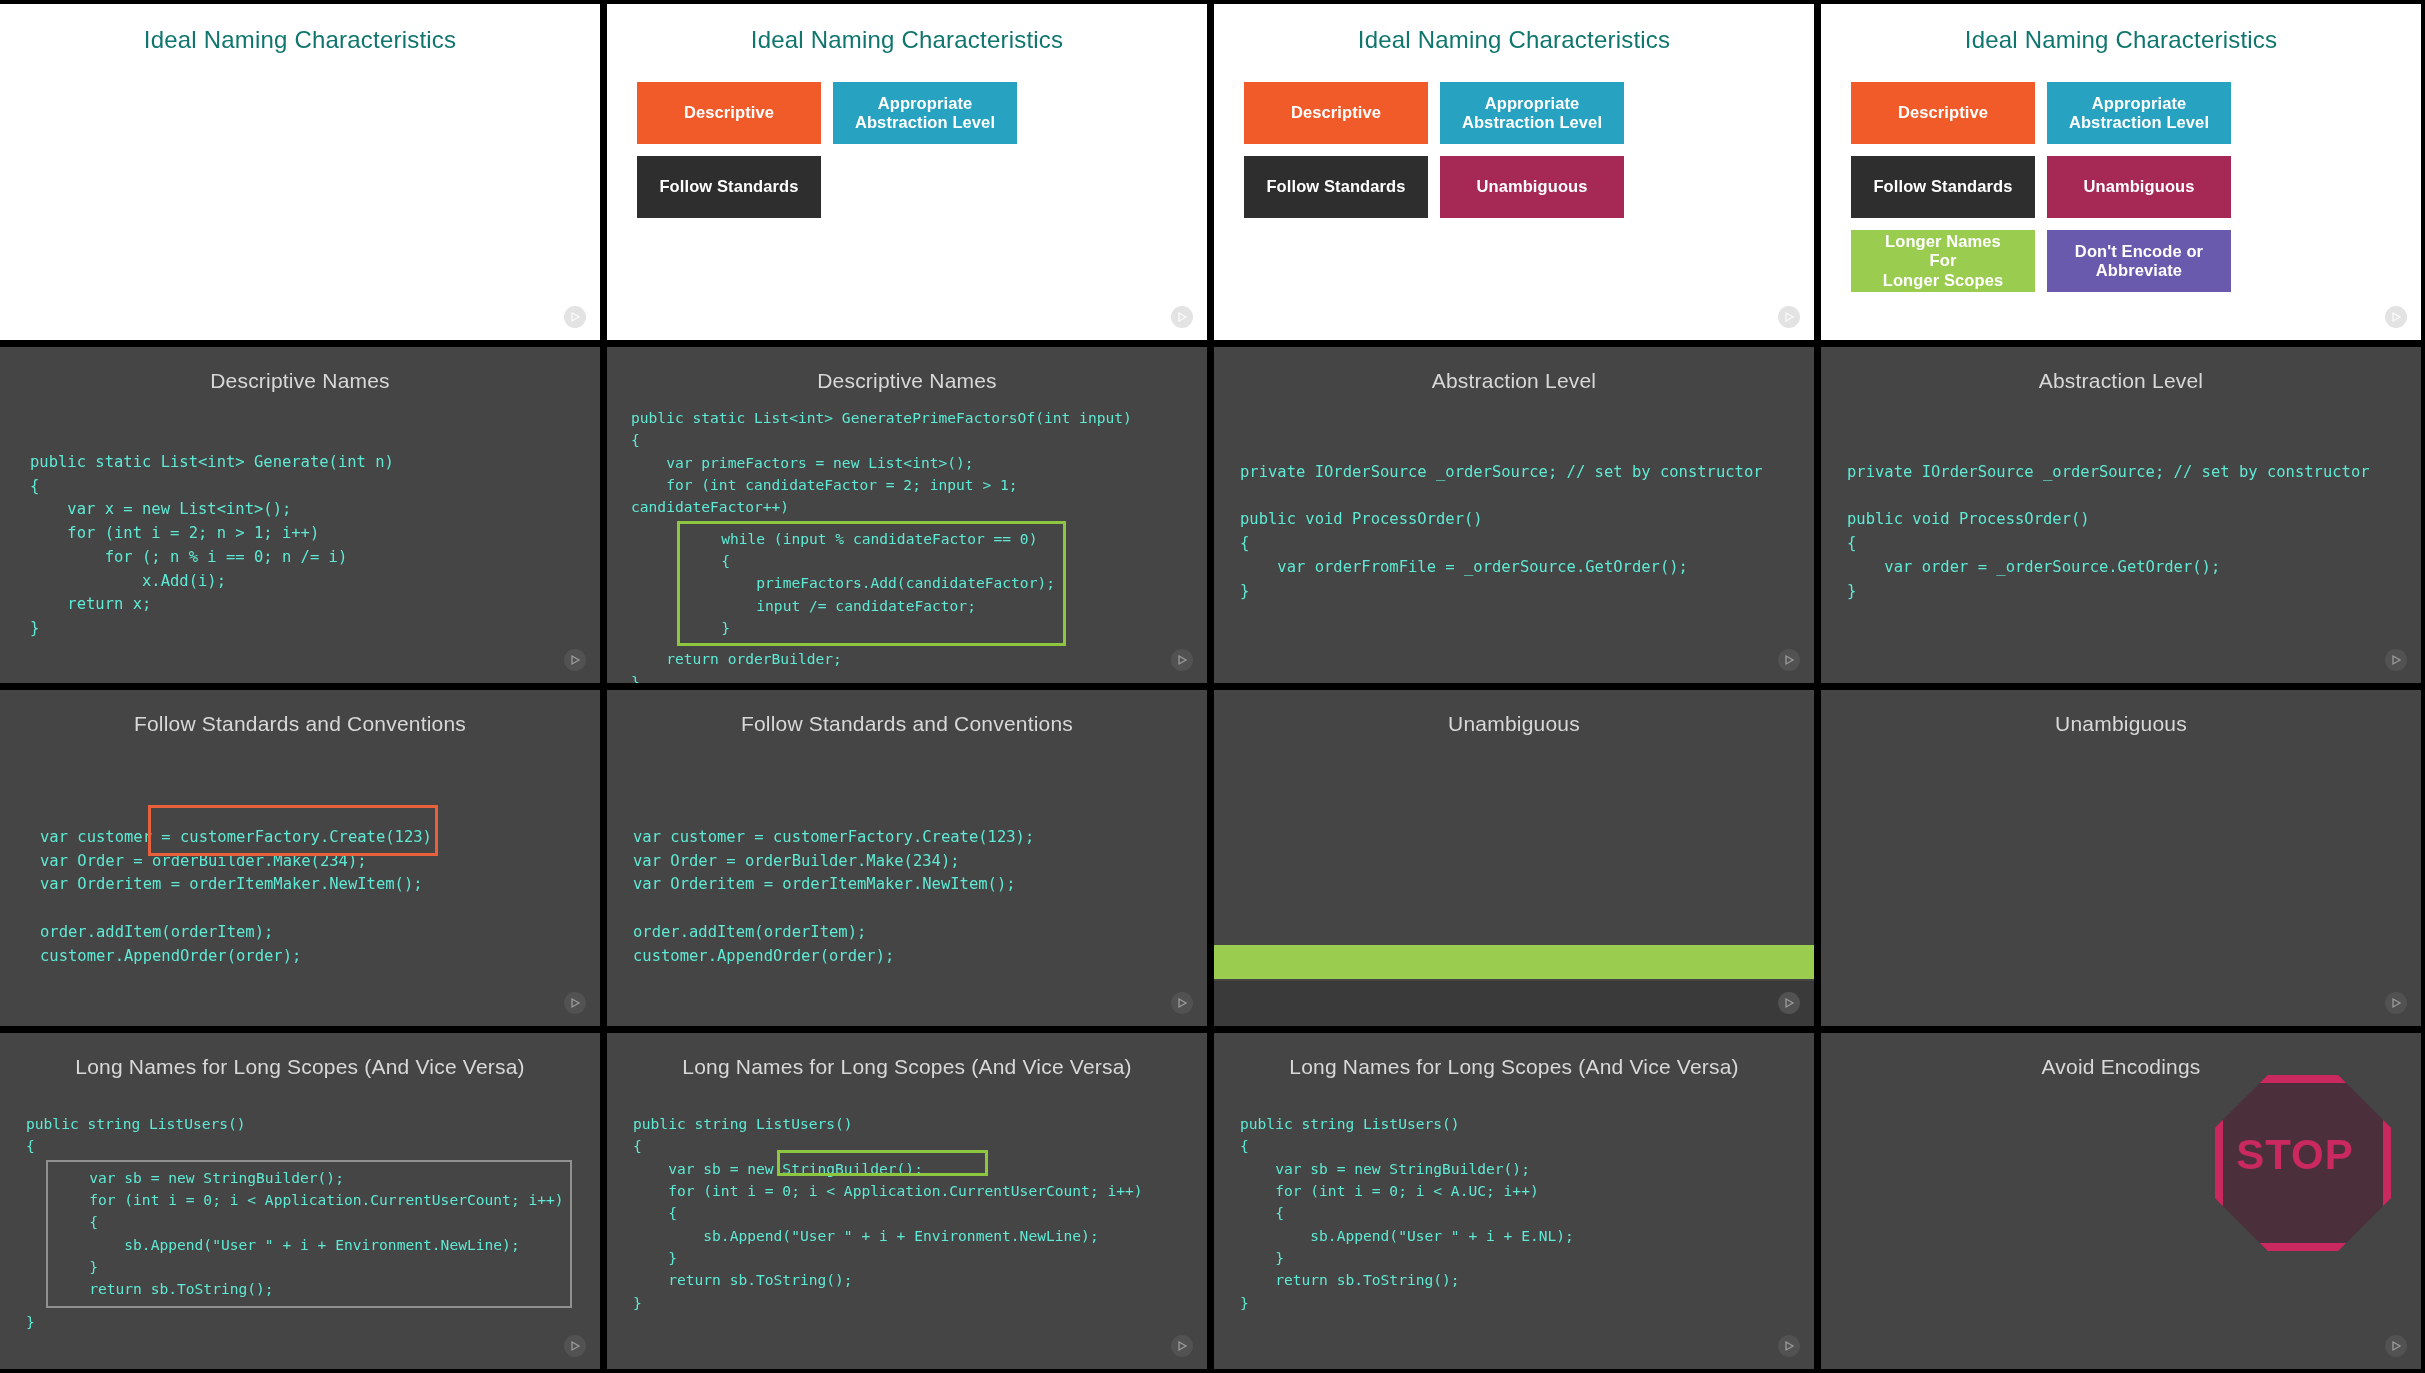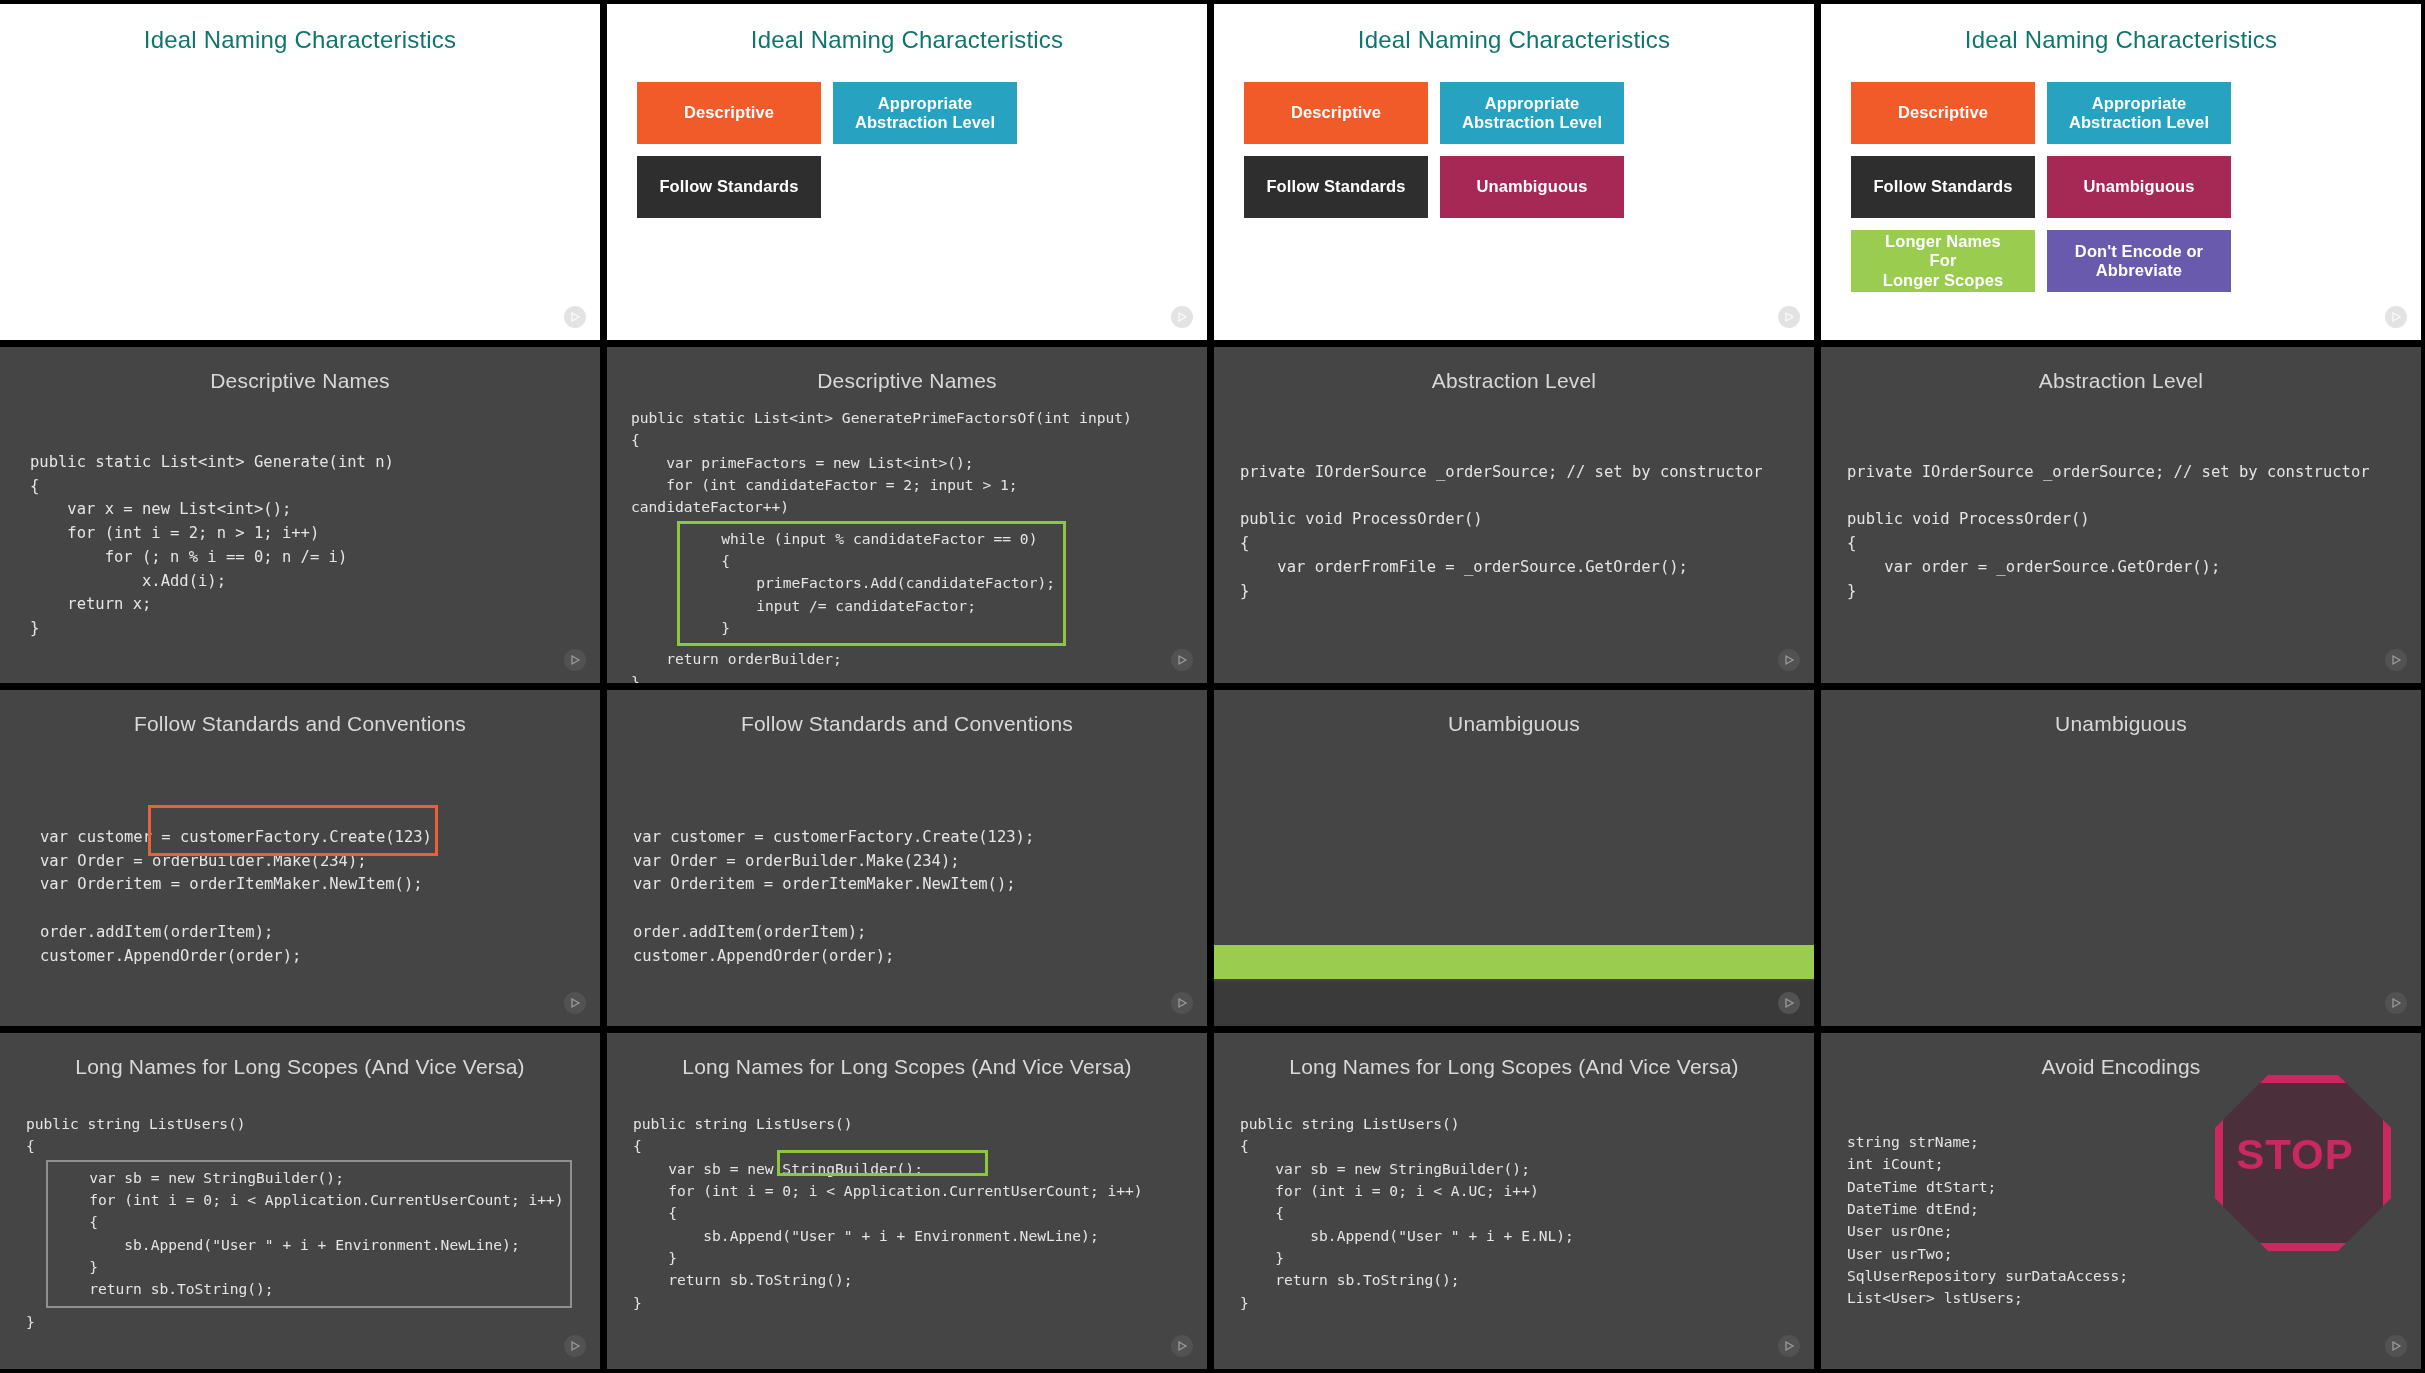--- a/index.html
+++ b/index.html
@@ -53,21 +53,21 @@
     font-weight:bold;
     line-height:1.16;
     letter-spacing:.1px;
     box-sizing:border-box;
     padding:2px 6px;
   }
 
   
   .code{
     font-family:"DejaVu Sans Mono","Liberation Mono",monospace;
-    color:#e5e5e5;
+    color:#5eead4;
     font-size:15.5px;
     line-height:1.53;
     white-space:pre;
     position:relative;
     box-sizing:border-box;
   }
   .code.sm{font-size:14.6px;}
 
   .boxwrap{position:absolute;}
   .box-green{border:3px solid #8dc63f;box-sizing:border-box;}
@@ -347,28 +347,20 @@
 }</div>
     <div class="play">
         <svg width="12" height="12" viewBox="0 0 12 12">
           <polygon points="3,2 10,6 3,10" fill="none" stroke="#9b9b9b" stroke-width="1.3"></polygon>
         </svg>
       </div>
   </div>
 
   <div class="slide dark">
     <div class="slide-title">Avoid Encodings</div>
-    <div class="code sm" style="padding:52px 0 0 26px;">string strName;
-int iCount;
-DateTime dtStart;
-DateTime dtEnd;
-User usrOne;
-User usrTwo;
-SqlUserRepository surDataAccess;
-List&lt;User&gt; lstUsers;</div>
     <div class="stopsign">
       <div class="oct"></div>
       <div class="octlabel">STOP</div>
     </div>
     <div class="play">
         <svg width="12" height="12" viewBox="0 0 12 12">
           <polygon points="3,2 10,6 3,10" fill="none" stroke="#9b9b9b" stroke-width="1.3"></polygon>
         </svg>
       </div>
   </div>

